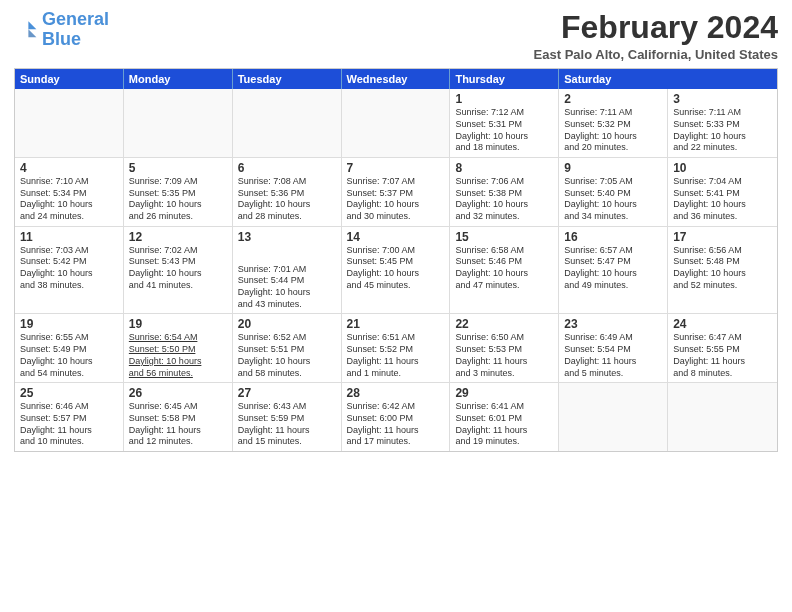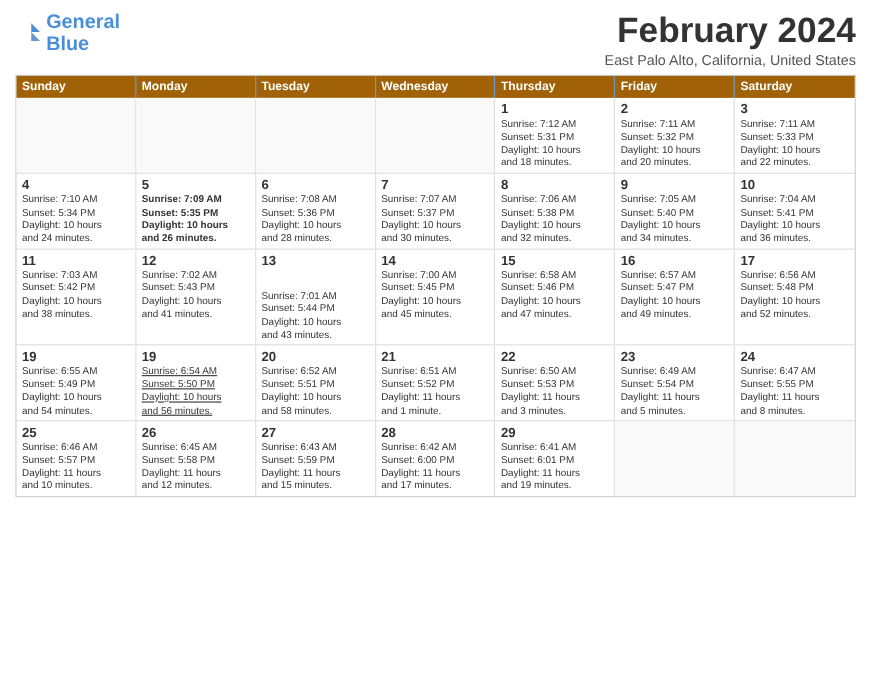--- a/index.html
+++ b/index.html
@@ -45,31 +45,32 @@
     .month-title {
       font-size: 32px;
       font-weight: bold;
       color: #333;
       line-height: 1.1;
     }
     .location {
       font-size: 13px;
       color: #555;
       margin-top: 2px;
+      font-weight: bold;
     }
     .calendar {
       flex: 1;
       display: flex;
       flex-direction: column;
       border: 1px solid #ccc;
     }
     .cal-header {
       display: grid;
       grid-template-columns: repeat(7, 1fr);
-      background: #a16207;
+      background: #1d4ed8;
     }
     .cal-header-cell {
       color: #fff;
       font-size: 11px;
       font-weight: bold;
       padding: 4px 5px;
       border-right: 1px solid #6a9fd1;
       text-align: left;
     }
     .cal-header-cell:last-child { border-right: none; }
@@ -129,21 +130,20 @@
     </div>
   </div>
 
   <div class="calendar">
     <div class="cal-header" id="cal-header">
         <div class="cal-header-cell">Sunday</div>
         <div class="cal-header-cell">Monday</div>
         <div class="cal-header-cell">Tuesday</div>
         <div class="cal-header-cell">Wednesday</div>
         <div class="cal-header-cell">Thursday</div>
-        <div class="cal-header-cell">Friday</div>
         <div class="cal-header-cell">Saturday</div>
       </div>
     <div class="cal-body" id="cal-body">
         <div class="cal-row">
           <div class="cal-cell empty"></div>
           <div class="cal-cell empty"></div>
           <div class="cal-cell empty"></div>
           <div class="cal-cell empty"></div>
           <div class="cal-cell">
             <span class="day-number">1</span>
@@ -170,21 +170,21 @@
         <div class="cal-row">
           <div class="cal-cell">
             <span class="day-number">4</span>
             <div class="cell-text" style="white-space: pre-line;">Sunrise: 7:10 AM
 Sunset: 5:34 PM
 Daylight: 10 hours
 and 24 minutes.</div>
           </div>
           <div class="cal-cell">
             <span class="day-number">5</span>
-            <div class="cell-text" style="white-space: pre-line; font-weight: bold;">Sunrise: 7:09 AM
+            <div class="cell-text" style="white-space: pre-line;">Sunrise: 7:09 AM
 Sunset: 5:35 PM
 Daylight: 10 hours
 and 26 minutes.</div>
           </div>
           <div class="cal-cell">
             <span class="day-number">6</span>
             <div class="cell-text" style="white-space: pre-line;">Sunrise: 7:08 AM
 Sunset: 5:36 PM
 Daylight: 10 hours
 and 28 minutes.</div>

